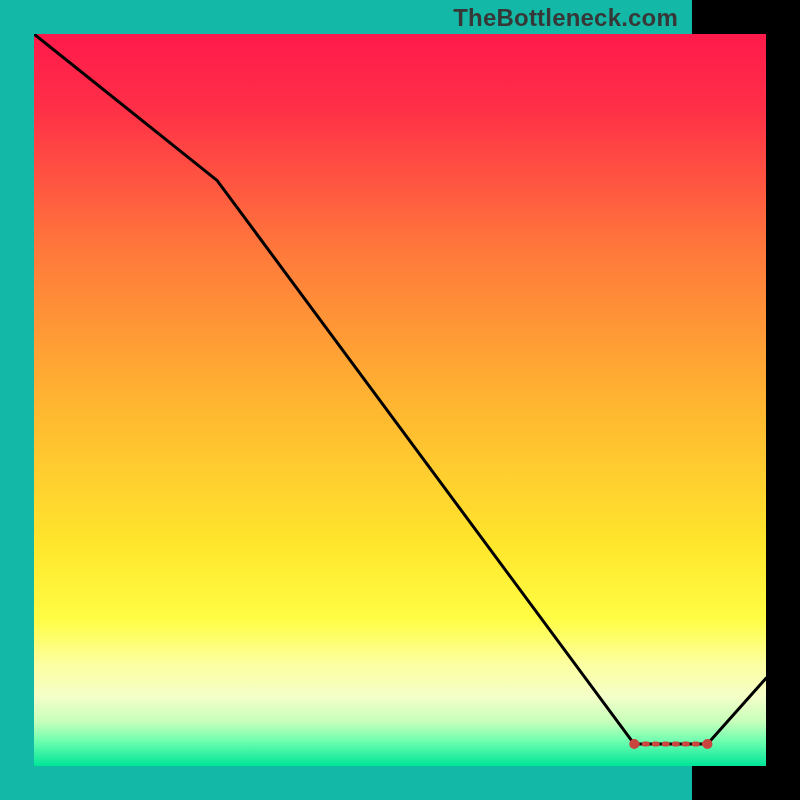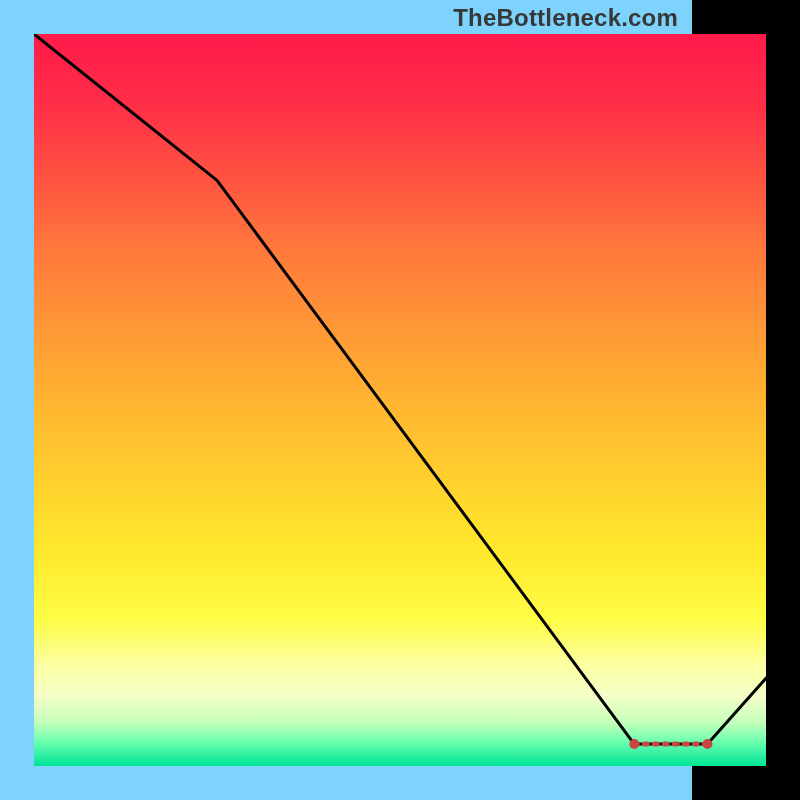--- a/index.html
+++ b/index.html
@@ -1,21 +1,21 @@
 <!DOCTYPE html>
 <html><head>
 <meta charset="utf-8">
 <style>
   * { margin: 0; padding: 0; box-sizing: border-box; }
   html, body { width: 800px; height: 800px; overflow: hidden; background: #000; }
   .frame {
     position: relative;
     width: 692px;
     height: 800px;
-    background: #7dd3fc;
+    background: #14b8a6;
   }
   .watermark {
     position: absolute;
     top: 4px;
     right: 14px;
     font-family: Arial, Helvetica, sans-serif;
     font-size: 24px;
     font-weight: 600;
     color: #373737;
     letter-spacing: 0.2px;

